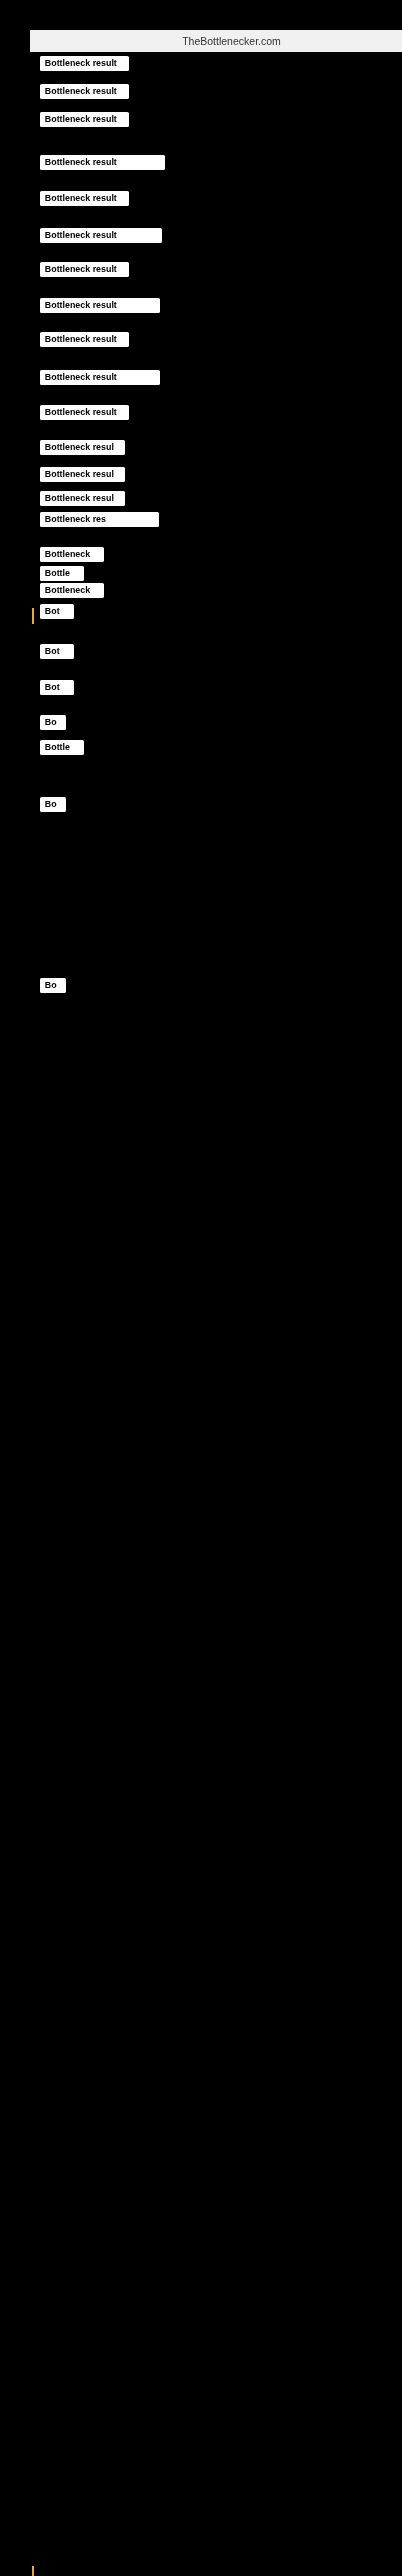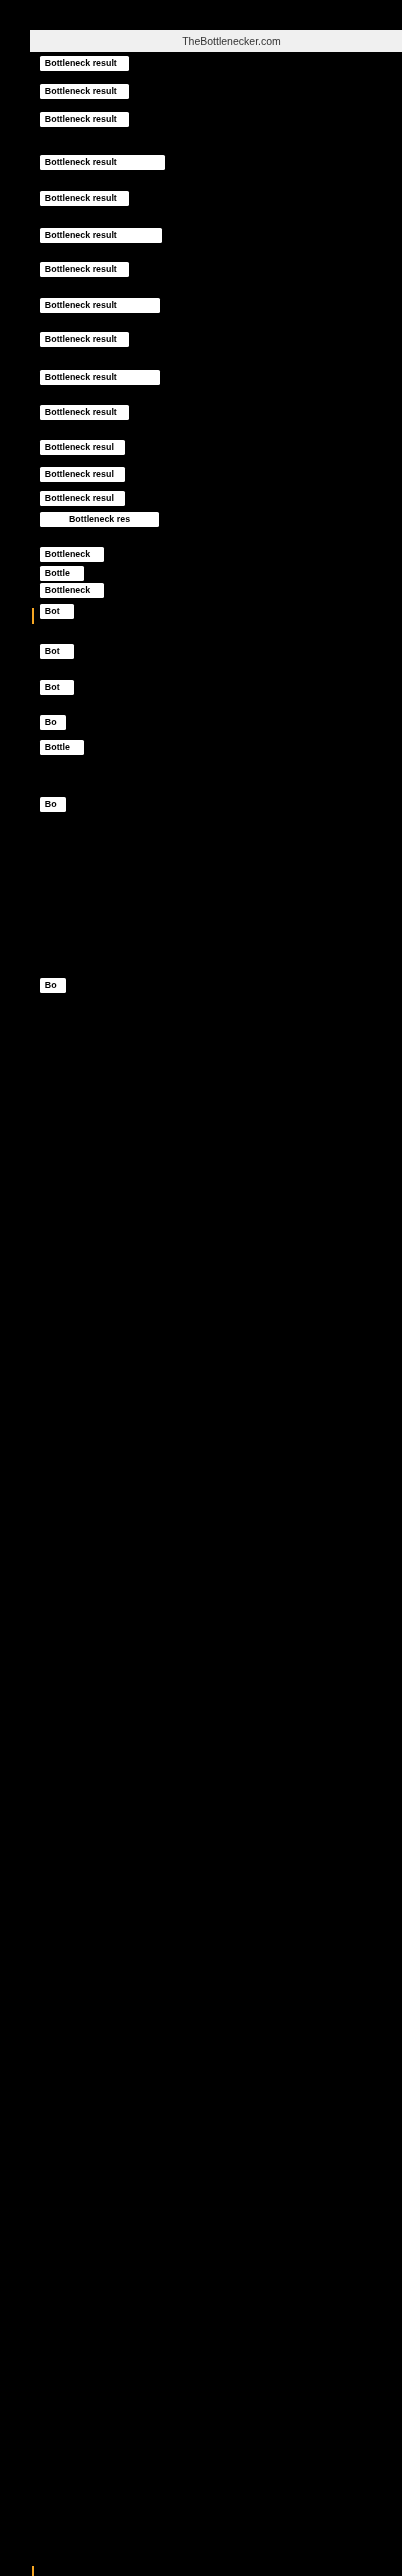--- a/index.html
+++ b/index.html
@@ -59,21 +59,21 @@
 <div class="badge-row" style="top: 151px; left: 0px;"><span class="bottleneck-badge" style="max-width: 89px; width: 89px;">Bottleneck result</span></div>
 <div class="badge-row" style="top: 188px; left: 0px;"><span class="bottleneck-badge" style="max-width: 122px; width: 122px;">Bottleneck result</span></div>
 <div class="badge-row" style="top: 222px; left: 0px;"><span class="bottleneck-badge" style="max-width: 89px; width: 89px;">Bottleneck result</span></div>
 <div class="badge-row" style="top: 258px; left: 0px;"><span class="bottleneck-badge" style="max-width: 120px; width: 120px;">Bottleneck result</span></div>
 <div class="badge-row" style="top: 292px; left: 0px;"><span class="bottleneck-badge" style="max-width: 89px; width: 89px;">Bottleneck result</span></div>
 <div class="badge-row" style="top: 330px; left: 0px;"><span class="bottleneck-badge" style="max-width: 120px; width: 120px;">Bottleneck result</span></div>
 <div class="badge-row" style="top: 365px; left: 0px;"><span class="bottleneck-badge" style="max-width: 89px; width: 89px;">Bottleneck result</span></div>
 <div class="badge-row" style="top: 400px; left: 0px;"><span class="bottleneck-badge" style="max-width: 85px; width: 85px;">Bottleneck resul</span></div>
 <div class="badge-row" style="top: 427px; left: 0px;"><span class="bottleneck-badge" style="max-width: 85px; width: 85px;">Bottleneck resul</span></div>
 <div class="badge-row" style="top: 451px; left: 0px;"><span class="bottleneck-badge" style="max-width: 85px; width: 85px;">Bottleneck resul</span></div>
-<div class="badge-row" style="top: 472px; left: 0px; text-align: center;"><span class="bottleneck-badge" style="max-width: 119px; width: 119px;">Bottleneck res</span></div>
+<div class="badge-row" style="top: 472px; left: 0px;"><span class="bottleneck-badge" style="max-width: 119px; width: 119px;">Bottleneck res</span></div>
 <div class="badge-row" style="top: 507px; left: 0px;"><span class="bottleneck-badge" style="max-width: 64px; width: 64px;">Bottleneck</span></div>
 <div class="badge-row" style="top: 526px; left: 0px;"><span class="bottleneck-badge" style="max-width: 44px; width: 44px;">Bottle</span></div>
 <div class="badge-row" style="top: 543px; left: 0px;"><span class="bottleneck-badge" style="max-width: 64px; width: 64px;">Bottleneck</span></div>
 <div class="badge-row" style="top: 564px; left: 0px;"><span class="bottleneck-badge" style="max-width: 34px; width: 34px;">Bot</span></div>
 <div class="badge-row" style="top: 604px; left: 0px;"><span class="bottleneck-badge" style="max-width: 34px; width: 34px;">Bot</span></div>
 <div class="badge-row" style="top: 640px; left: 0px;"><span class="bottleneck-badge" style="max-width: 34px; width: 34px;">Bot</span></div>
 <div class="badge-row" style="top: 675px; left: 0px;"><span class="bottleneck-badge" style="max-width: 26px; width: 26px;">Bo</span></div>
 <div class="badge-row" style="top: 700px; left: 0px;"><span class="bottleneck-badge" style="max-width: 44px; width: 44px;">Bottle</span></div>
 <div class="badge-row" style="top: 757px; left: 0px;"><span class="bottleneck-badge" style="max-width: 26px; width: 26px;">Bo</span></div>
 <div class="badge-row" style="top: 938px; left: 0px;"><span class="bottleneck-badge" style="max-width: 26px; width: 26px;">Bo</span></div>

